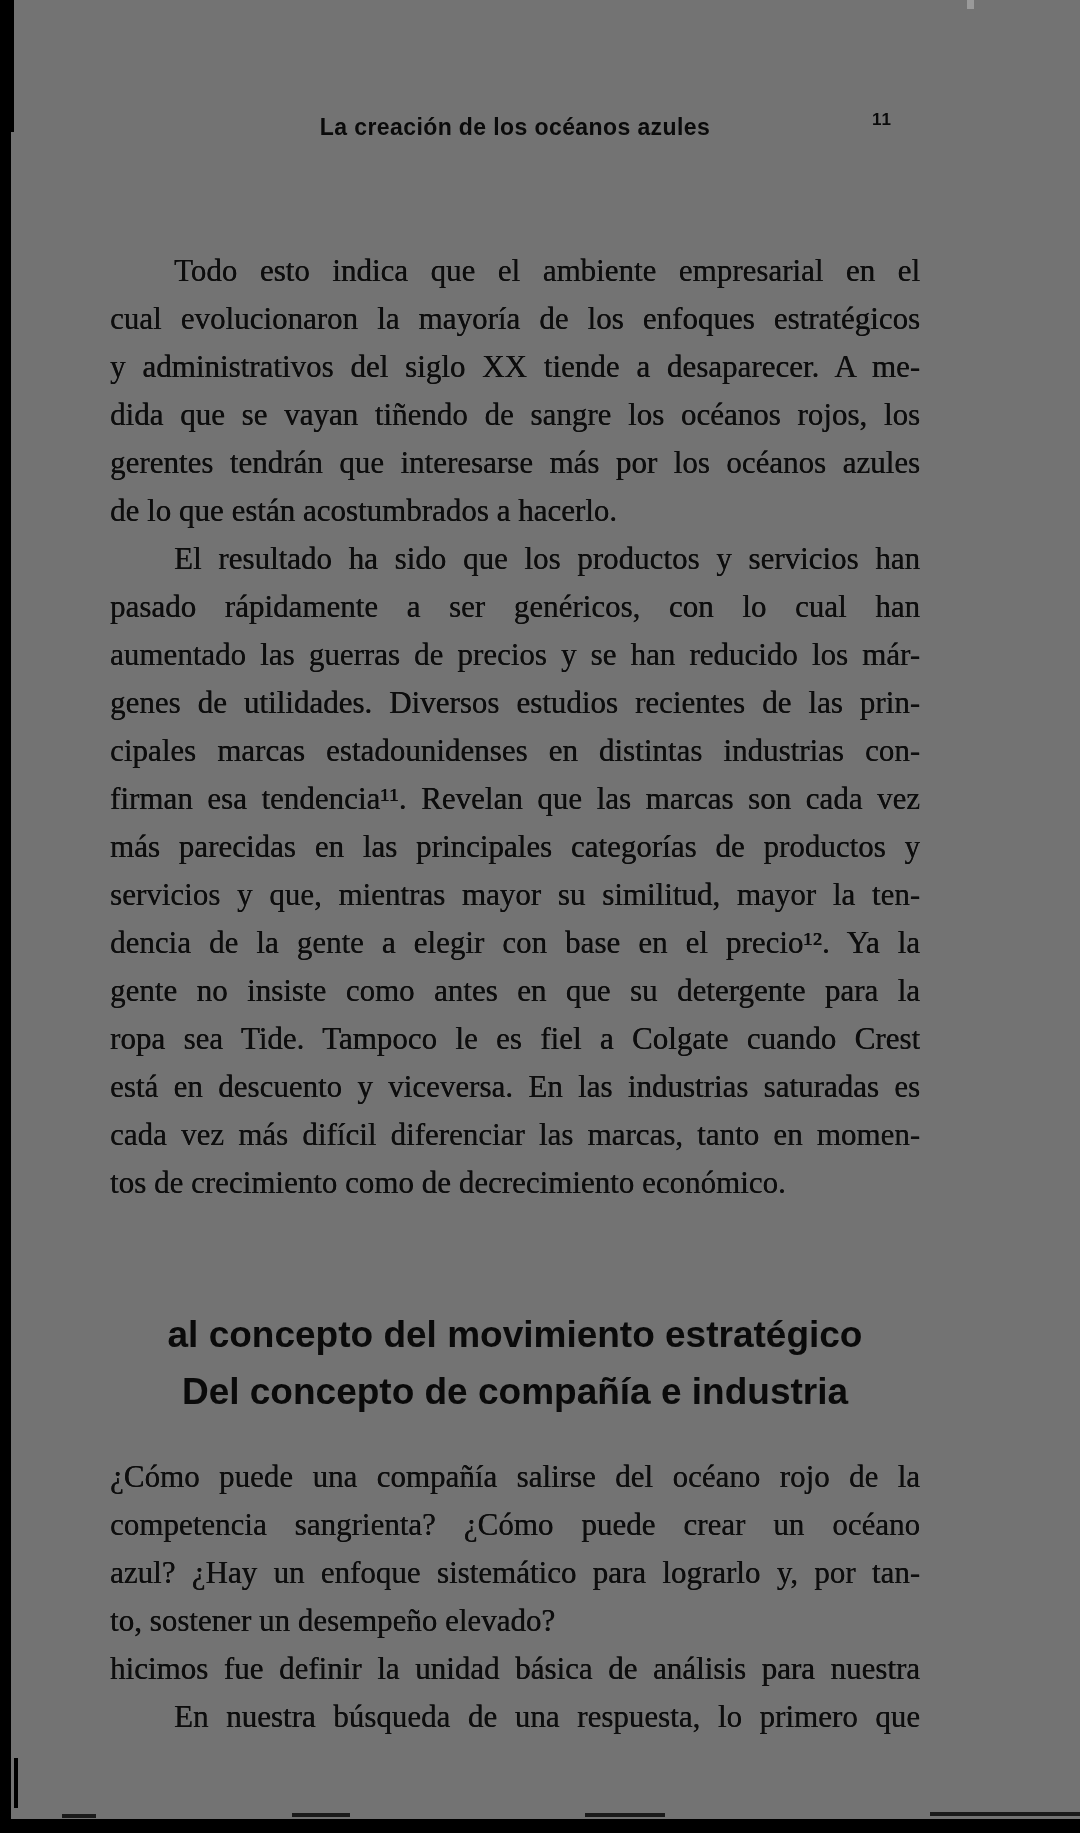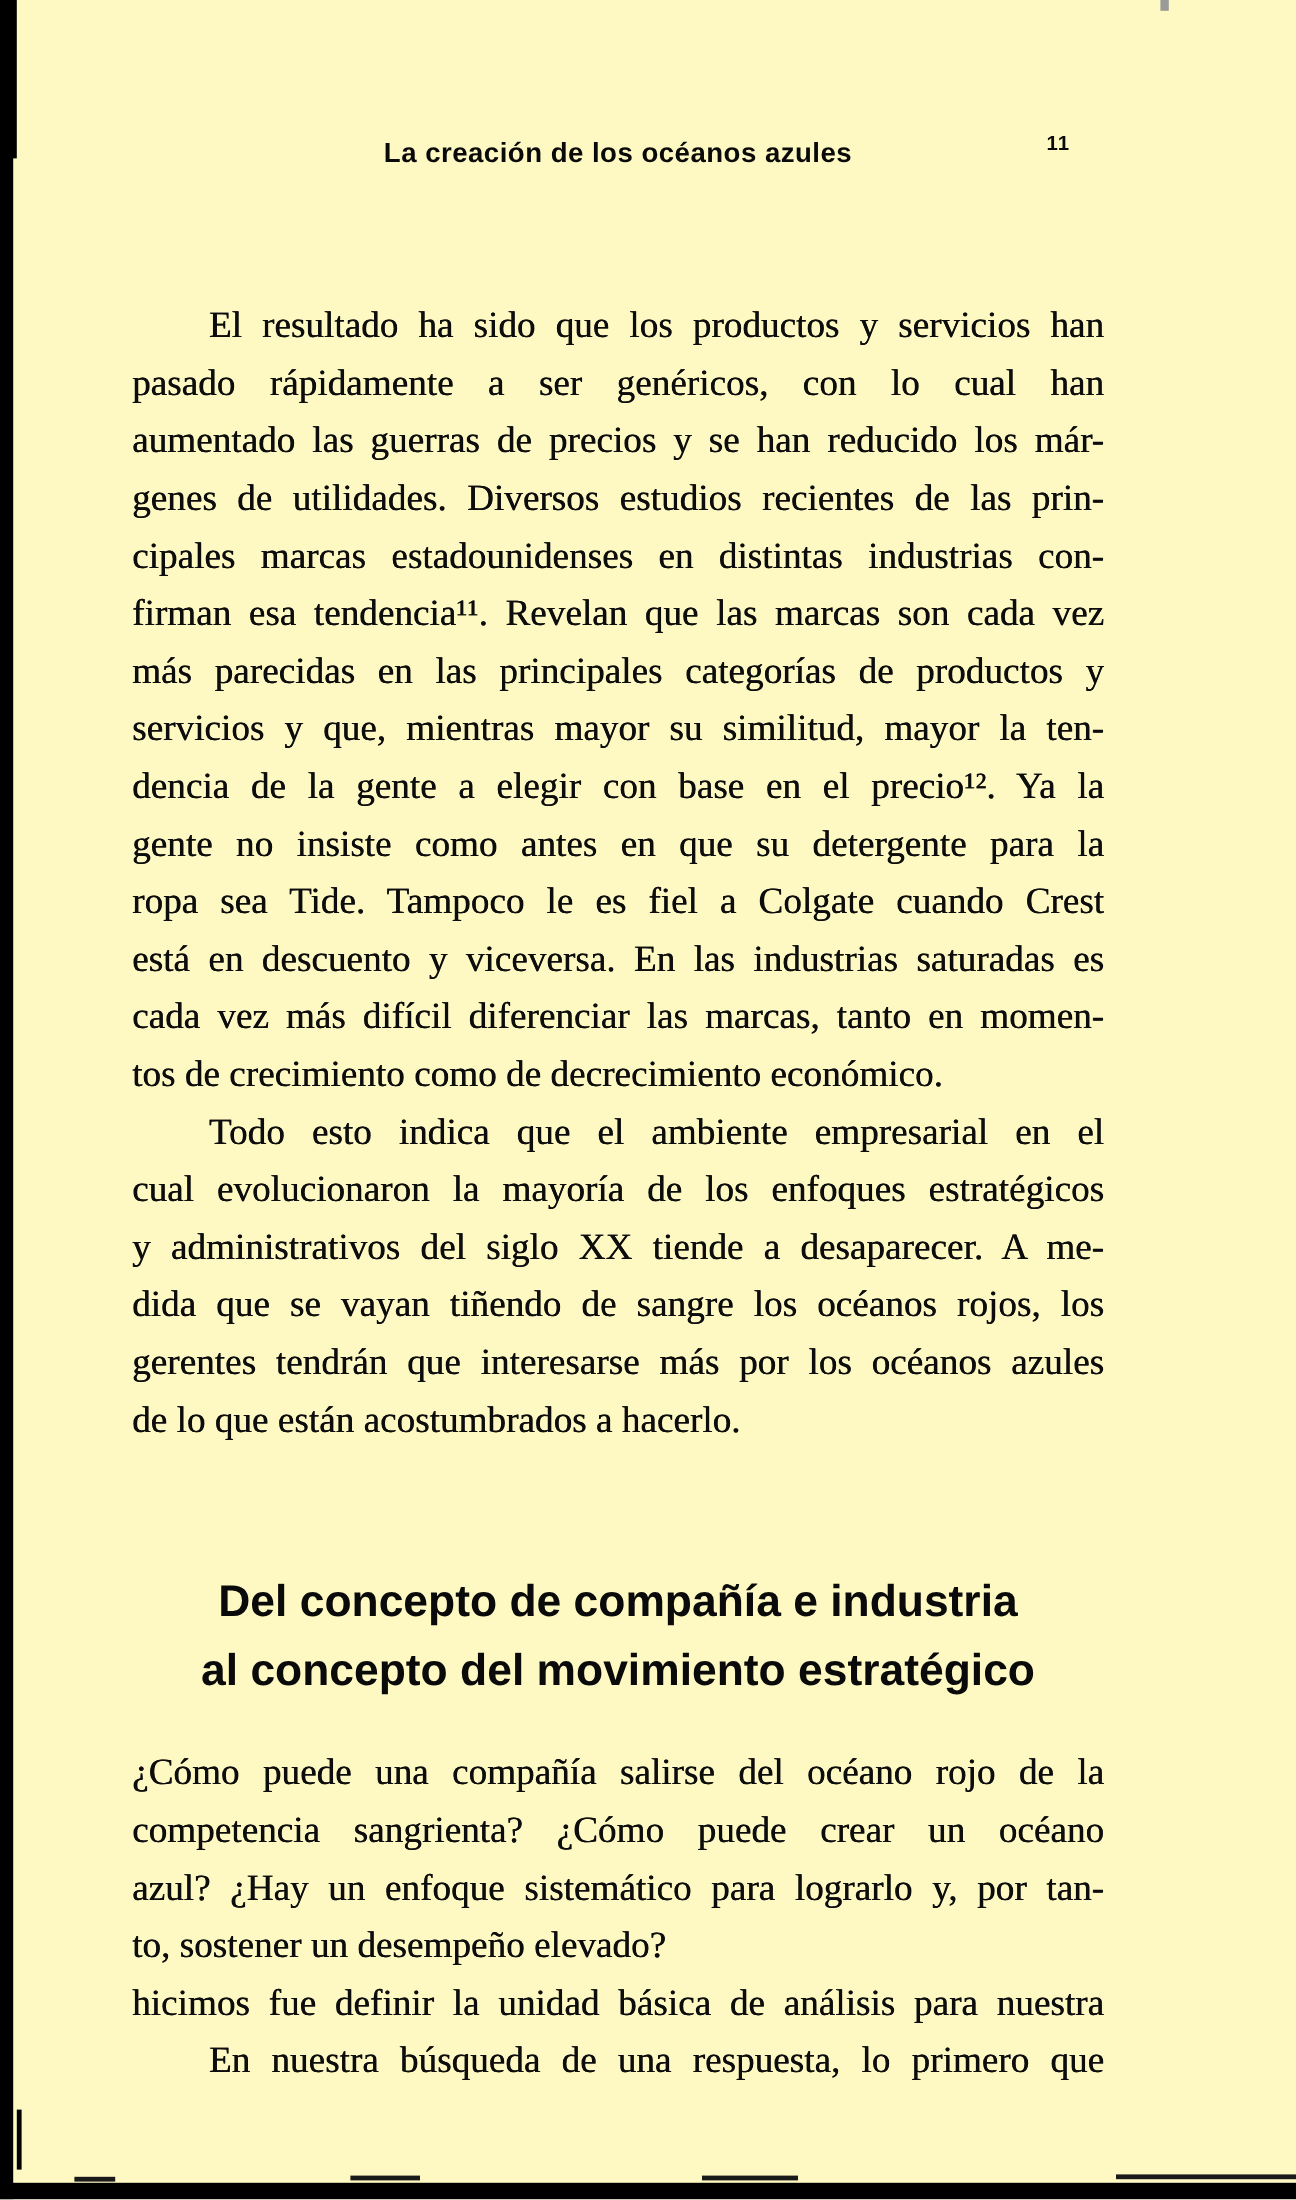--- a/index.html
+++ b/index.html
@@ -1,20 +1,20 @@
 <!DOCTYPE html>
 <html><head>
 <meta charset="utf-8">
 <style>
   html, body { margin: 0; padding: 0; background: #e8e8e8; }
   #page {
     position: relative;
     width: 1080px;
     height: 1833px;
-    background: #fef9c3;
+    background: #737373;
     overflow: hidden;
     font-family: "Liberation Serif", serif;
     color: #0d0d0d;
   }
 
   
   .edge-bar-left {
     position: absolute; left: 0; top: 0; width: 11px; height: 1833px;
     background: #000;
   }
@@ -103,48 +103,48 @@
   <div class="edge-dash dash1"></div>
   <div class="edge-dash dash2"></div>
   <div class="edge-dash dash3"></div>
   <div class="edge-dash dash4"></div>
 
   <div class="running-header">La creación de los océanos azules</div>
   <div class="page-number">11</div>
 
   <div id="body-a" class="text-block">
     <div>
+      <div class="line indent">Todo esto indica que el ambiente empresarial en el</div>
+      <div class="line">cual evolucionaron la mayoría de los enfoques estratégicos</div>
+      <div class="line">y administrativos del siglo XX tiende a desaparecer. A me-</div>
+      <div class="line">dida que se vayan tiñendo de sangre los océanos rojos, los</div>
+      <div class="line">gerentes tendrán que interesarse más por los océanos azules</div>
+      <div class="line last">de lo que están acostumbrados a hacerlo.</div>
+    </div>
+    <div>
       <div class="line indent">El resultado ha sido que los productos y servicios han</div>
       <div class="line">pasado rápidamente a ser genéricos, con lo cual han</div>
       <div class="line">aumentado las guerras de precios y se han reducido los már-</div>
       <div class="line">genes de utilidades. Diversos estudios recientes de las prin-</div>
       <div class="line">cipales marcas estadounidenses en distintas industrias con-</div>
       <div class="line">firman esa tendencia¹¹. Revelan que las marcas son cada vez</div>
       <div class="line">más parecidas en las principales categorías de productos y</div>
       <div class="line">servicios y que, mientras mayor su similitud, mayor la ten-</div>
       <div class="line">dencia de la gente a elegir con base en el precio¹². Ya la</div>
       <div class="line">gente no insiste como antes en que su detergente para la</div>
       <div class="line">ropa sea Tide. Tampoco le es fiel a Colgate cuando Crest</div>
       <div class="line">está en descuento y viceversa. En las industrias saturadas es</div>
       <div class="line">cada vez más difícil diferenciar las marcas, tanto en momen-</div>
       <div class="line last">tos de crecimiento como de decrecimiento económico.</div>
     </div>
-    <div>
-      <div class="line indent">Todo esto indica que el ambiente empresarial en el</div>
-      <div class="line">cual evolucionaron la mayoría de los enfoques estratégicos</div>
-      <div class="line">y administrativos del siglo XX tiende a desaparecer. A me-</div>
-      <div class="line">dida que se vayan tiñendo de sangre los océanos rojos, los</div>
-      <div class="line">gerentes tendrán que interesarse más por los océanos azules</div>
-      <div class="line last">de lo que están acostumbrados a hacerlo.</div>
-    </div>
   </div>
 
   <div class="section-heading">
+    <div>al concepto del movimiento estratégico</div>
     <div>Del concepto de compañía e industria</div>
-    <div>al concepto del movimiento estratégico</div>
   </div>
 
   <div id="body-b" class="text-block">
     <div>
       <div class="line">¿Cómo puede una compañía salirse del océano rojo de la</div>
       <div class="line">competencia sangrienta? ¿Cómo puede crear un océano</div>
       <div class="line">azul? ¿Hay un enfoque sistemático para lograrlo y, por tan-</div>
       <div class="line last">to, sostener un desempeño elevado?</div>
     </div>
     <div>

